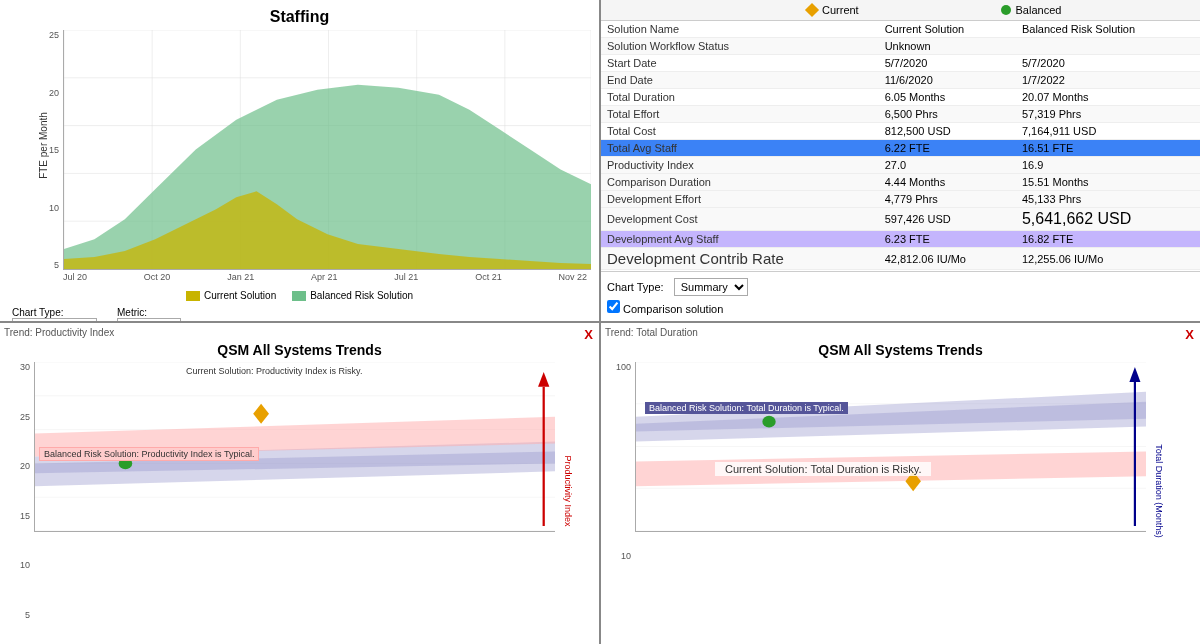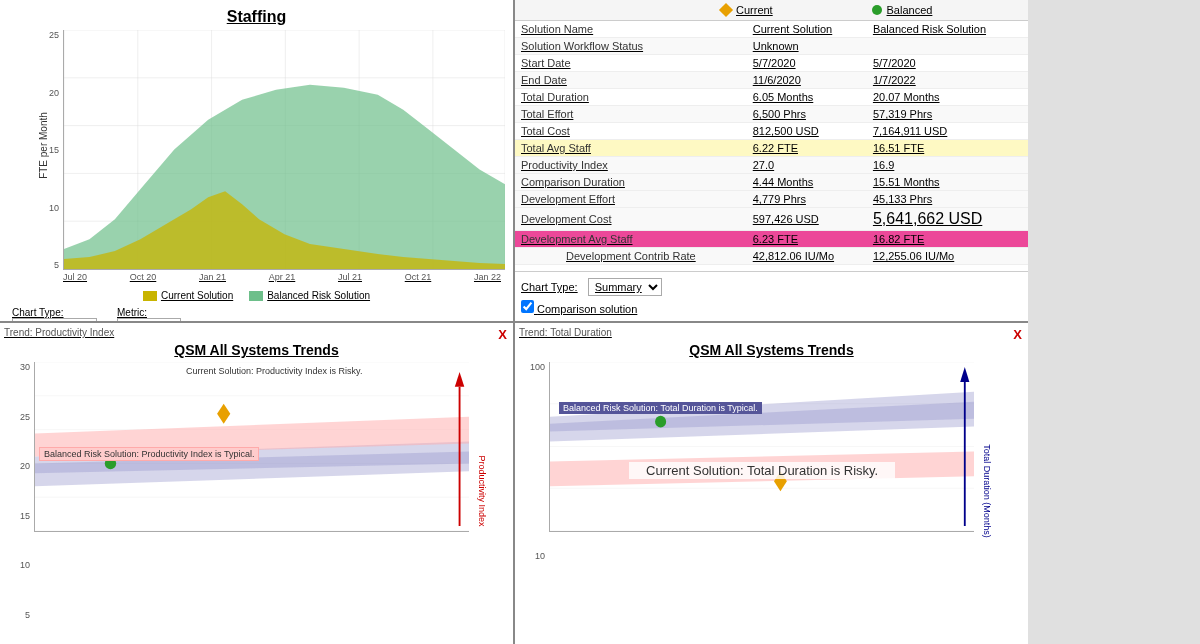--- a/index.html
+++ b/index.html
@@ -1,18 +1,18 @@
 <!DOCTYPE html>
 <html><head>
   <meta charset="utf-8">
   <style>
     * { box-sizing: border-box; margin: 0; padding: 0; }
     body { font-family: Arial, sans-serif; font-size: 11px; background: #e0e0e0; width: 1200px; height: 644px; overflow: hidden; }
     
-    .grid { display: grid; grid-template-columns: 1fr 1fr; grid-template-rows: 1fr 1fr; width: 1028px; height: 644px; gap: 2px; background: #888; text-decoration: underline; }
+    .grid { display: grid; grid-template-columns: 1fr 1fr; grid-template-rows: 1fr 1fr; width: 1200px; height: 644px; gap: 2px; background: #888; }
     
     .panel { background: #fff; position: relative; overflow: hidden; }
     
     
     .staffing-panel { padding: 8px; }
     .staffing-title { text-align: center; font-size: 16px; font-weight: bold; margin-bottom: 4px; }
     .legend { display: flex; gap: 16px; justify-content: center; margin-top: 6px; font-size: 10px; }
     .legend-item { display: flex; align-items: center; gap: 4px; }
     .legend-box { width: 14px; height: 10px; }
     select { font-size: 11px; padding: 1px 2px; border: 1px solid #aaa; background: #fff; }
@@ -71,21 +71,21 @@
       </div>
     </div>
 
     <div style="display:flex; justify-content:space-between; margin-left:55px; margin-right:4px; font-size:9px; color:#555; margin-top:2px;">
       <span>Jul 20</span>
       <span>Oct 20</span>
       <span>Jan 21</span>
       <span>Apr 21</span>
       <span>Jul 21</span>
       <span>Oct 21</span>
-      <span>Jan 22</span>
+      <span>Nov 22</span>
     </div>
 
     <div class="legend" style="margin-top:8px;">
       <div class="legend-item">
         <div class="legend-box" style="background:#c8b400;"></div>
         <span>Current Solution</span>
       </div>
       <div class="legend-item">
         <div class="legend-box" style="background:#6dbf8a;"></div>
         <span>Balanced Risk Solution</span>
@@ -154,21 +154,21 @@
             <tr style="background: rgb(249, 249, 249);">
     <td style="color:#333; font-size:11px; min-width:180px;">Total Effort</td>
     <td style="font-size:11px;">6,500 Phrs</td>
     <td style="font-size:11px;">57,319 Phrs</td>
   </tr>
             <tr>
     <td style="color:#333; font-size:11px; min-width:180px;">Total Cost</td>
     <td style="font-size:11px;">812,500 USD</td>
     <td style="font-size:11px;">7,164,911 USD</td>
   </tr>
-            <tr style="background: #fef9c3;">
+            <tr style="background: #3b82f6;">
     <td style="color:#333; font-size:11px; min-width:180px;">Total Avg Staff</td>
     <td style="font-size:11px;">6.22 FTE</td>
     <td style="font-size:11px;">16.51 FTE</td>
   </tr>
             <tr style="background: rgb(249, 249, 249);">
     <td style="color:#333; font-size:11px; min-width:180px;">Productivity Index</td>
     <td style="font-size:11px;">27.0</td>
     <td style="font-size:11px;">16.9</td>
   </tr>
             <tr>
@@ -179,27 +179,27 @@
             <tr style="background: rgb(249, 249, 249);">
     <td style="color:#333; font-size:11px; min-width:180px;">Development Effort</td>
     <td style="font-size:11px;">4,779 Phrs</td>
     <td style="font-size:11px;">45,133 Phrs</td>
   </tr>
             <tr>
     <td style="color:#333; font-size:11px; min-width:180px;">Development Cost</td>
     <td style="font-size:11px;">597,426 USD</td>
     <td style="font-size:16px;">5,641,662 USD</td>
   </tr>
-            <tr style="background: #ec4899;">
+            <tr style="background: #c4b5fd;">
     <td style="color:#333; font-size:11px; min-width:180px;">Development Avg Staff</td>
     <td style="font-size:11px;">6.23 FTE</td>
     <td style="font-size:11px;">16.82 FTE</td>
   </tr>
             <tr>
-    <td style="color:#333; font-size:11px; min-width:180px;text-align:center;">Development Contrib Rate</td>
+    <td style="color:#333; font-size:15px; min-width:180px;">Development Contrib Rate</td>
     <td style="font-size:11px;">42,812.06 IU/Mo</td>
     <td style="font-size:11px;">12,255.06 IU/Mo</td>
   </tr>
           </tbody>
       </table>
     </div>
 
     <div style="padding:6px; border-top:1px solid #ccc;">
       <div style="display:flex; gap:10px; align-items:center;">
         <span>Chart Type:</span>
@@ -291,19 +291,19 @@
 
         <circle cx="120" cy="60" r="6" fill="#2a9d2a"></circle>
 
         <polygon points="250,110 257,120 250,130 243,120" fill="#e8a000"></polygon>
 
         <polygon points="450,5 455,20 445,20" fill="#00008b"></polygon>
         <line x1="450" y1="20" x2="450" y2="165" stroke="#00008b" stroke-width="2"></line>
       </svg>
 
       <div style="position:absolute; top:40px; left:10px; font-size:9px; color:#fff; background:#555599; padding:1px 4px;">Balanced Risk Solution: Total Duration is Typical.</div>
-      <div style="position:absolute; top:100px; left:80px; font-size:13px; color:#333; background:rgba(255,255,255,0.8); padding:1px 17px;">Current Solution: Total Duration is Risky.</div>
+      <div style="position:absolute; top:100px; left:80px; font-size:11px; color:#333; background:rgba(255,255,255,0.8); padding:1px 10px;">Current Solution: Total Duration is Risky.</div>
 
       <div style="position:absolute; right:-60px; top:50%; transform:translateY(-50%) rotate(90deg); font-size:9px; white-space:nowrap; color:#00008b;">Total Duration (Months)</div>
     </div>
   </div>
 
 </div>
 
 </body></html>

